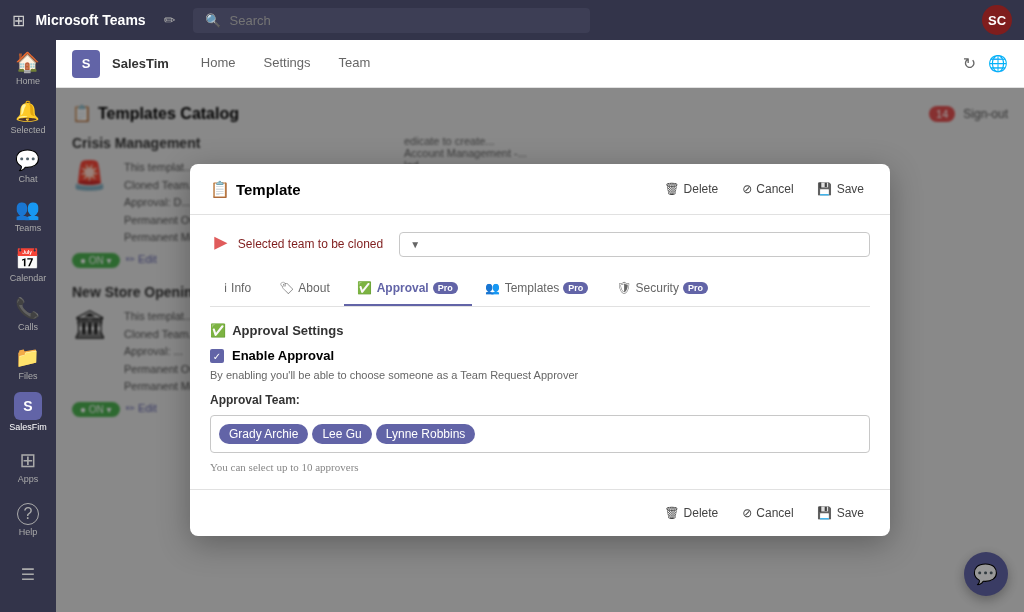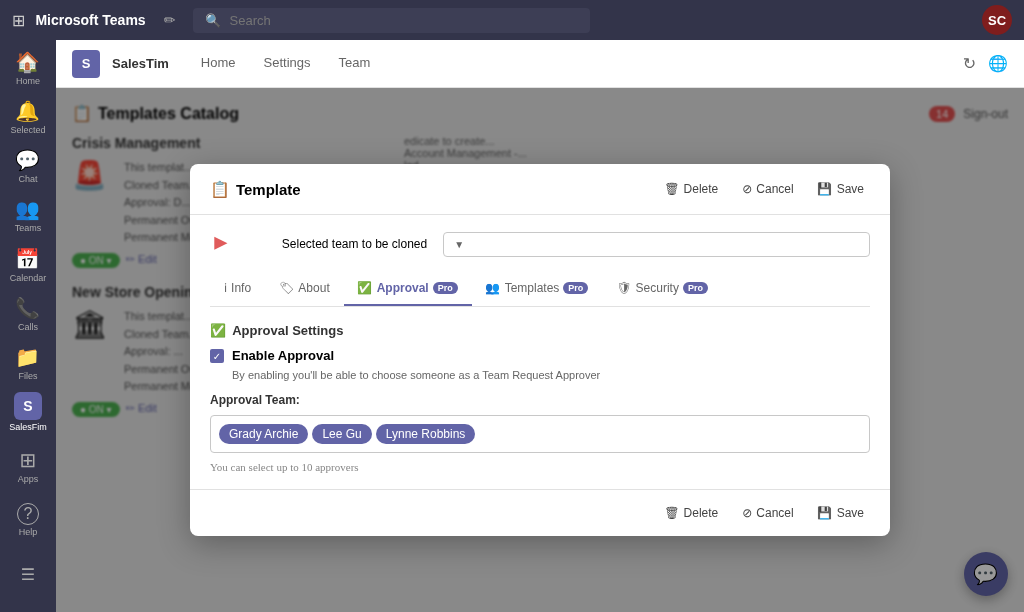--- a/index.html
+++ b/index.html
@@ -183,21 +183,21 @@
     .section-title { font-size: 13px; font-weight: 600; color: #333; display: flex; align-items: center; gap: 6px; margin-bottom: 10px; }
     .checkbox-row { display: flex; align-items: flex-start; gap: 8px; margin-bottom: 6px; }
     .checkbox-blue {
       width: 14px; height: 14px;
       background: #6264a7;
       border-radius: 2px;
       display: flex; align-items: center; justify-content: center;
       color: #fff; font-size: 10px; flex-shrink: 0; margin-top: 1px;
     }
     .enable-label { font-size: 13px; font-weight: 600; color: #000000; }
-    .enable-desc { font-size: 11px; color: #666; margin-bottom: 12px; margin-left: 22px; }
+    .enable-desc { font-size: 11px; color: #666; margin-bottom: 12px; }
 
     .approval-team-label { font-size: 12px; font-weight: 600; color: #333; margin-bottom: 8px; }
     .approver-tags {
       border: 1px solid #c8c8c8;
       border-radius: 4px;
       padding: 6px 8px;
       display: flex; flex-wrap: wrap; gap: 4px; align-items: center;
       min-height: 38px;
       margin-bottom: 8px;
     }
@@ -401,21 +401,21 @@
               <span>Save</span>
             </button>
           </div>
         </div>
 
         <div class="modal-body">
 
           <div class="selected-team-row">
             <div style="display:flex;align-items:center;gap:6px;flex:0 0 auto;">
               <span style="color:#e05b5b;font-size:22px;transform:rotate(180deg);display:inline-block;">◄</span>
-              <span style="font-size:12px;color:#000000;margin-left:44px;">Selected team to be cloned</span>
+              <span style="font-size:12px;color:#7f1d1d;">Selected team to be cloned</span>
             </div>
             <div class="team-select">
               <span class="chevron">▼</span>
             </div>
           </div>
 
           <div class="tab-bar">
             <div class="tab">
               <span>ℹ</span>
               <span>Info</span>

